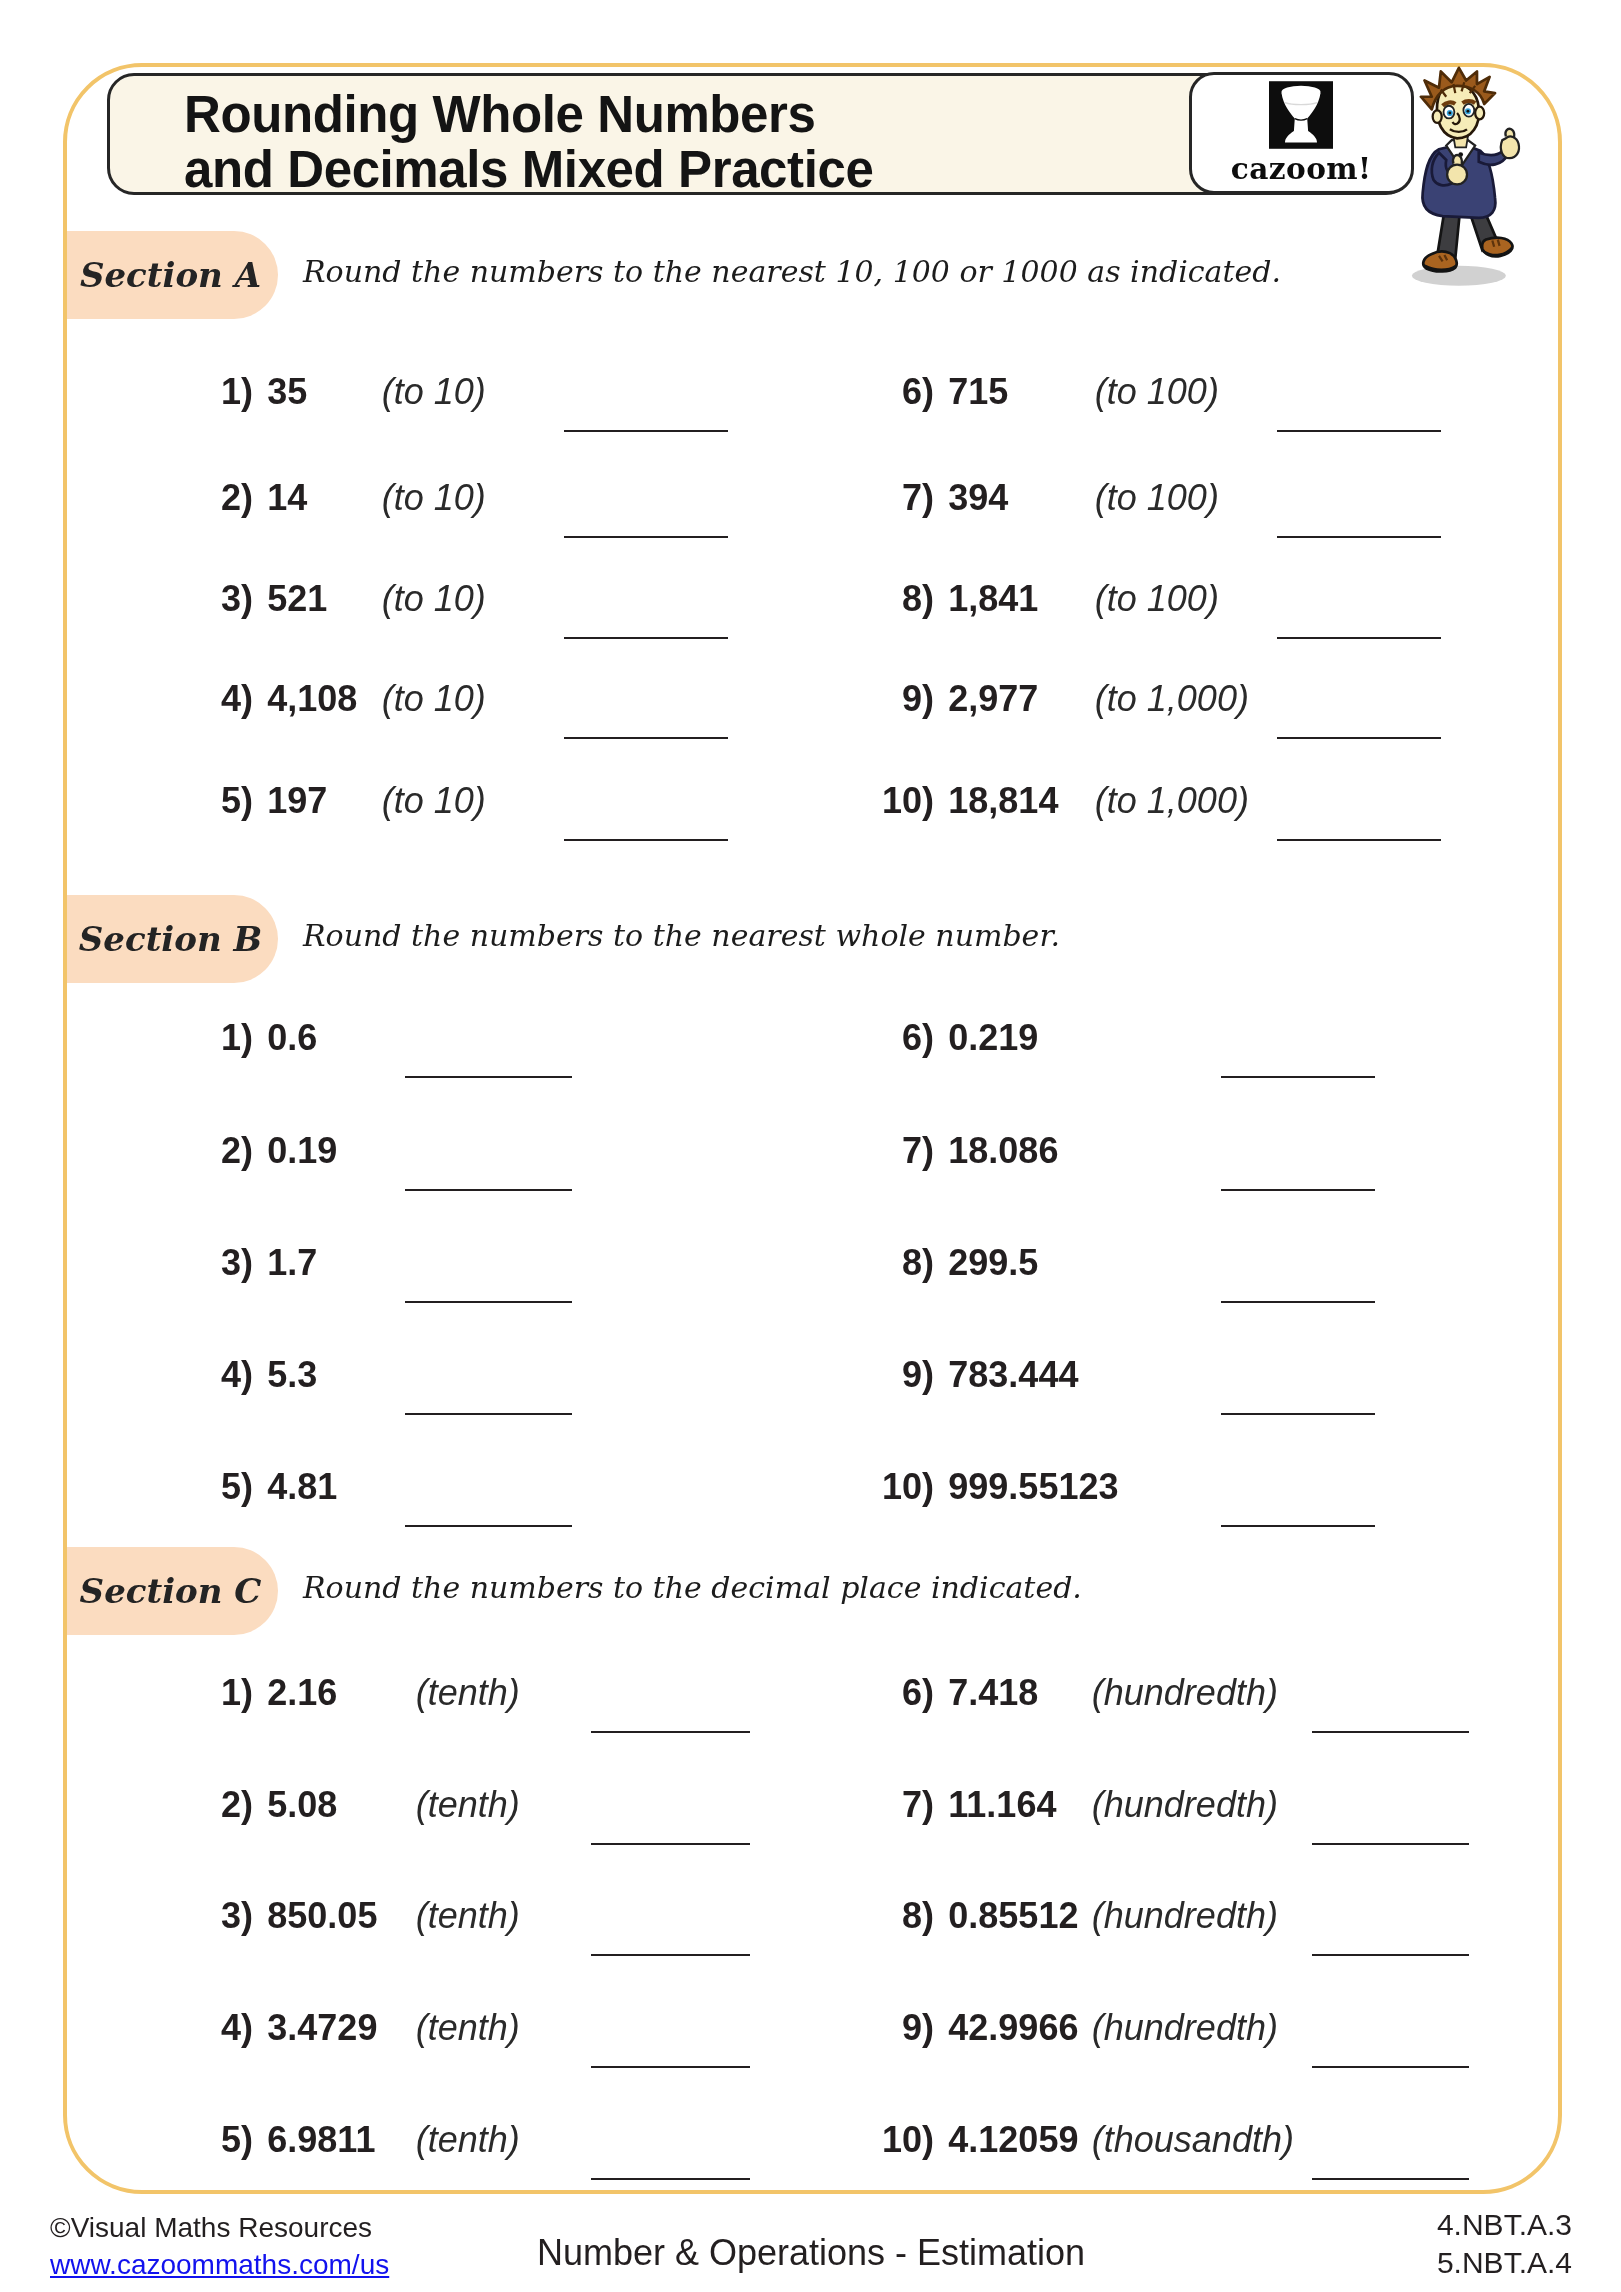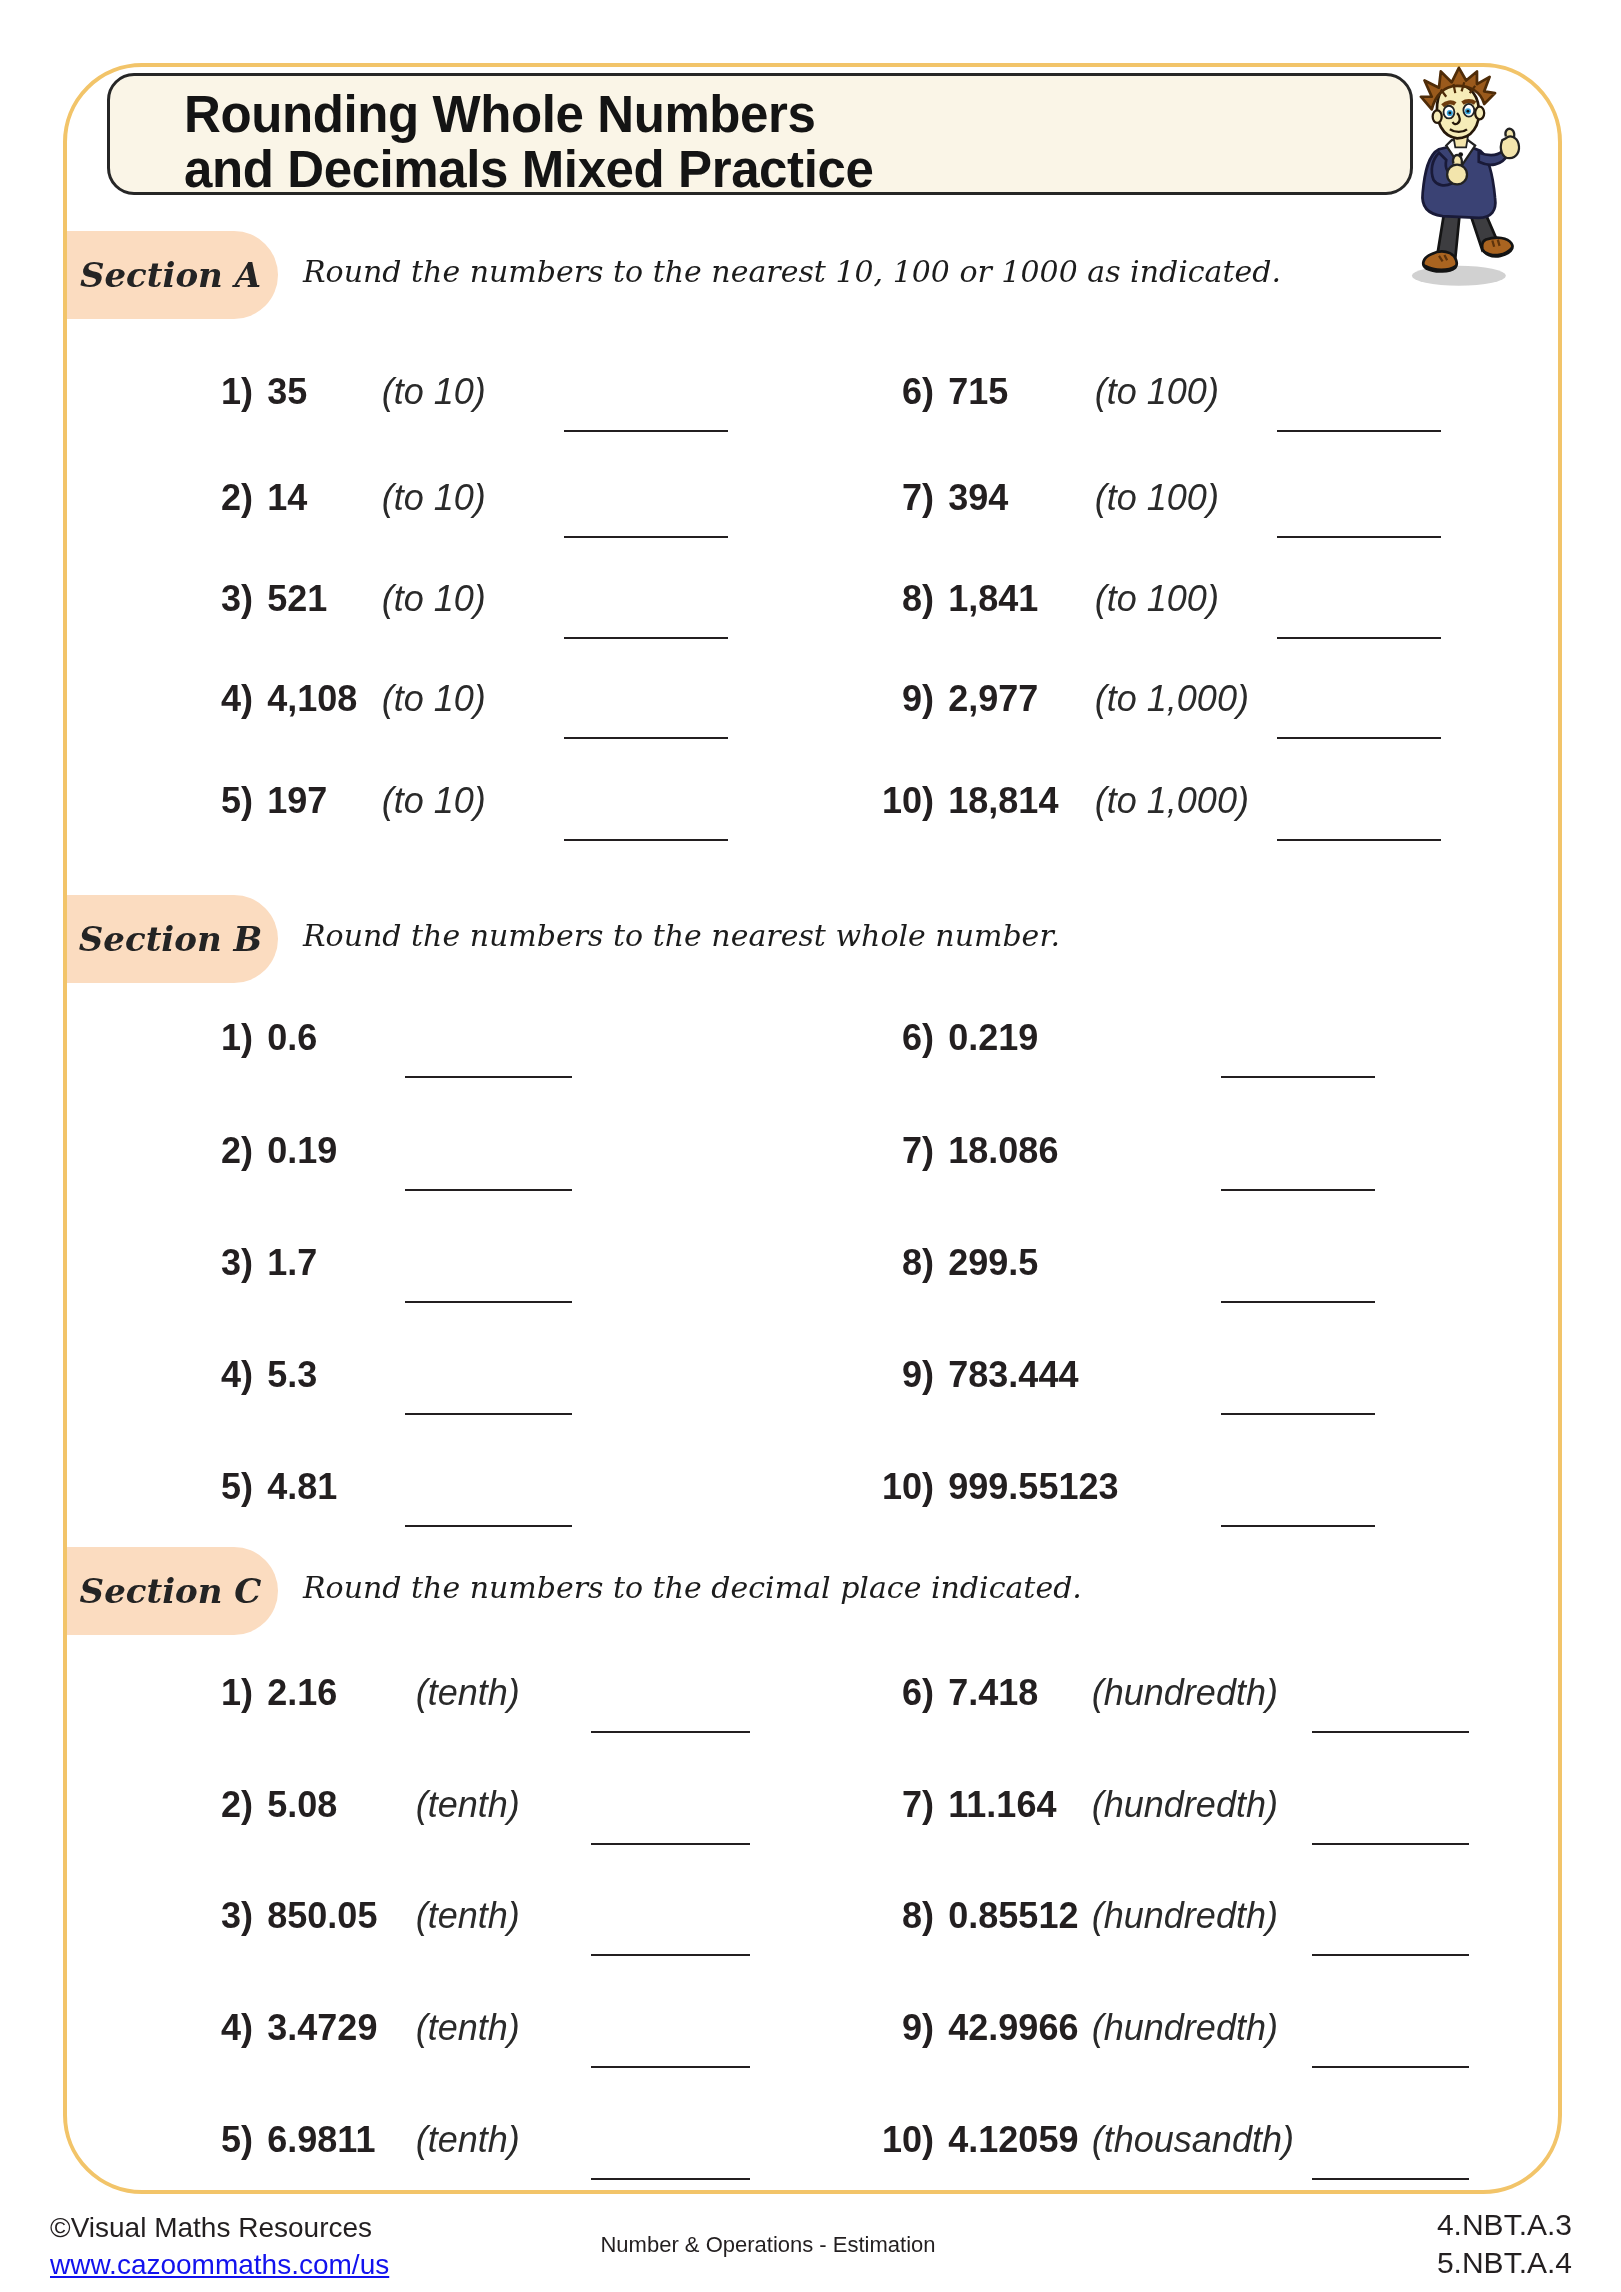--- a/index.html
+++ b/index.html
@@ -59,34 +59,46 @@
   .sB.cl .val{width:125px;} .sB.cr .val{width:134px;}
   .sB.cl .aline{width:167px;}
   .sB.cr .aline{width:154px;margin-left:139px;}
   .sC.cl .val{width:136px;} .sC.cr .val{width:131px;}
   .sC.cl .hint{width:163px;} .sC.cr .hint{width:208px;}
   .sC.cl .aline{width:159px;} .sC.cr .aline{width:157px;}
   
   .f-left{position:absolute;left:50px;top:2209px;font-size:28px;line-height:37px;z-index:4;}
   .f-link{color:#1212ee;text-decoration:underline;cursor:pointer;}
   .f-center{
-    position:absolute;left:768px;top:2232px;transform:translateX(-50%);
-    font-size:22px;z-index:4;white-space:nowrap;
+    position:absolute;left:811px;top:2232px;transform:translateX(-50%);
+    font-size:36px;z-index:4;white-space:nowrap;
   }
   .f-right{position:absolute;right:50px;top:2206px;font-size:30px;line-height:38px;text-align:right;z-index:4;}
 </style>
 </head>
 <body>
 
 <div class="pborder"></div>
 
 <div class="title-box">
   <div class="title-text">
     <div>Rounding Whole Numbers</div>
     <div>and Decimals Mixed Practice</div>
+  </div>
+  <div class="logo-box">
+    <span>
+      <svg width="64" height="68" viewBox="0 0 72 76">
+        <rect width="72" height="76" fill="#0d0d0d"></rect>
+        <ellipse cx="36" cy="12" rx="22" ry="7" fill="#ffffff"></ellipse>
+        <path d="M14,13 C16,27 24,36 29,42 L28,56 C22,60 18,64 18,69 L54,69 C54,64 50,60 44,56 L43,42 C48,36 56,27 58,13 C50,18 22,18 14,13 Z" fill="#ffffff"></path>
+        <path d="M29,42 C33,44 39,44 43,42" stroke="#0d0d0d" stroke-width="1.5" fill="none"></path>
+        <path d="M18,24 C26,27 46,27 54,24" stroke="#d9d9d9" stroke-width="1.5" fill="none"></path>
+      </svg>
+    </span>
+    <span class="logo-word">cazoom!</span>
   </div>
 </div>
 
 <div class="boy">
   <svg viewBox="0 0 140 250" width="127" height="226">
     <ellipse cx="66" cy="232" rx="52" ry="11" fill="#c6c6c6" opacity="0.8"></ellipse>
     <path d="M74,150 L92,204 L110,197 L88,146 Z" fill="#3d3d40" stroke="#141414" stroke-width="3"></path>
     <path d="M52,148 L42,210 L62,213 L68,152 Z" fill="#3d3d40" stroke="#141414" stroke-width="3"></path>
     <path d="M36,208 C26,212 24,220 30,224 C40,229 56,228 62,223 C66,218 62,210 56,207 C49,204 42,205 36,208 Z" fill="#aa6420" stroke="#141414" stroke-width="3"></path>
     <path d="M28,221 C40,227 54,227 63,221" fill="none" stroke="#141414" stroke-width="3"></path>

